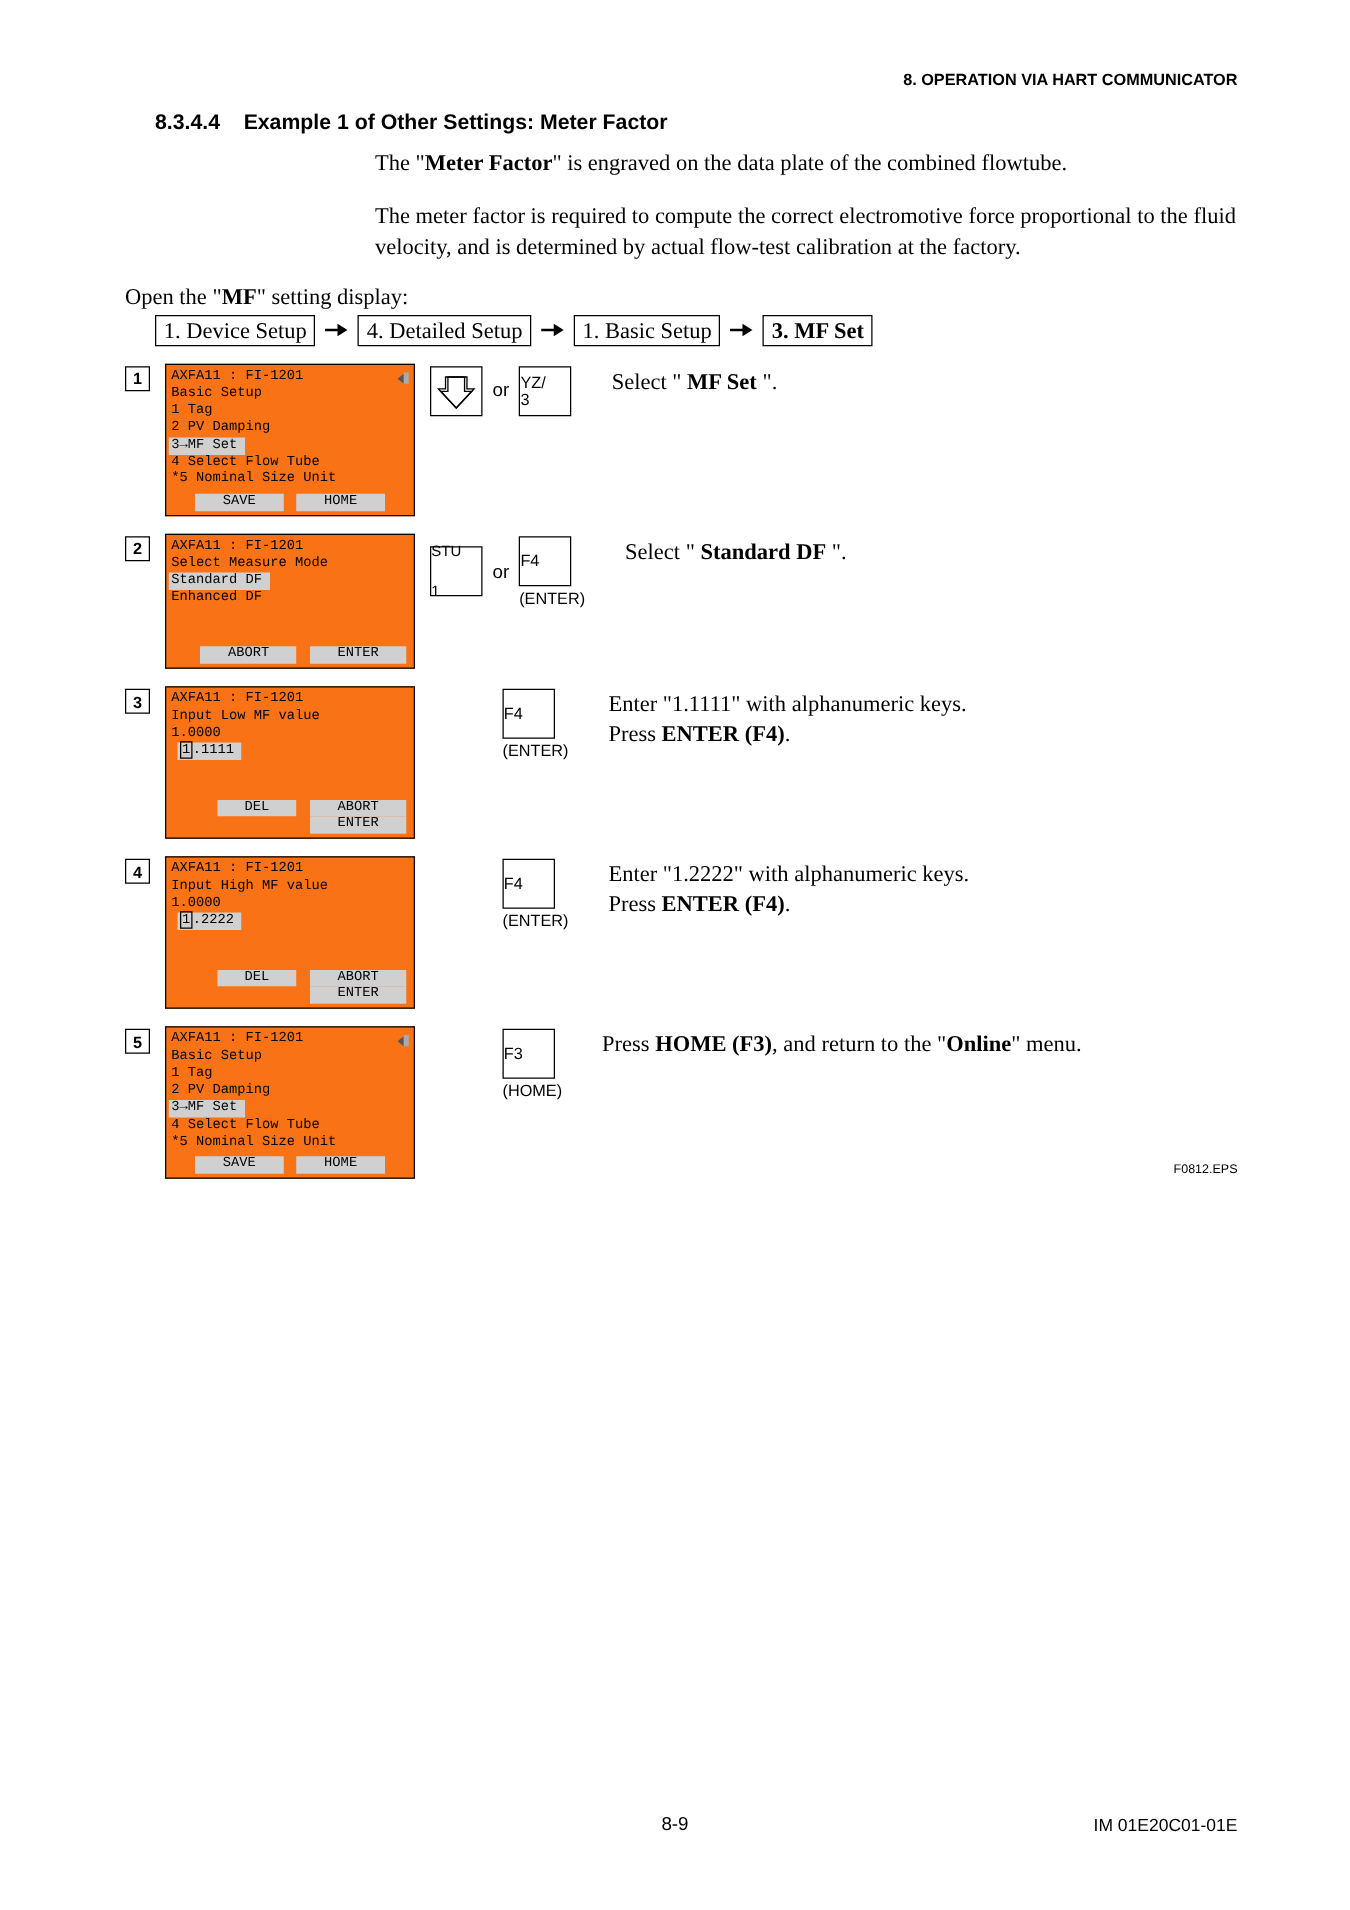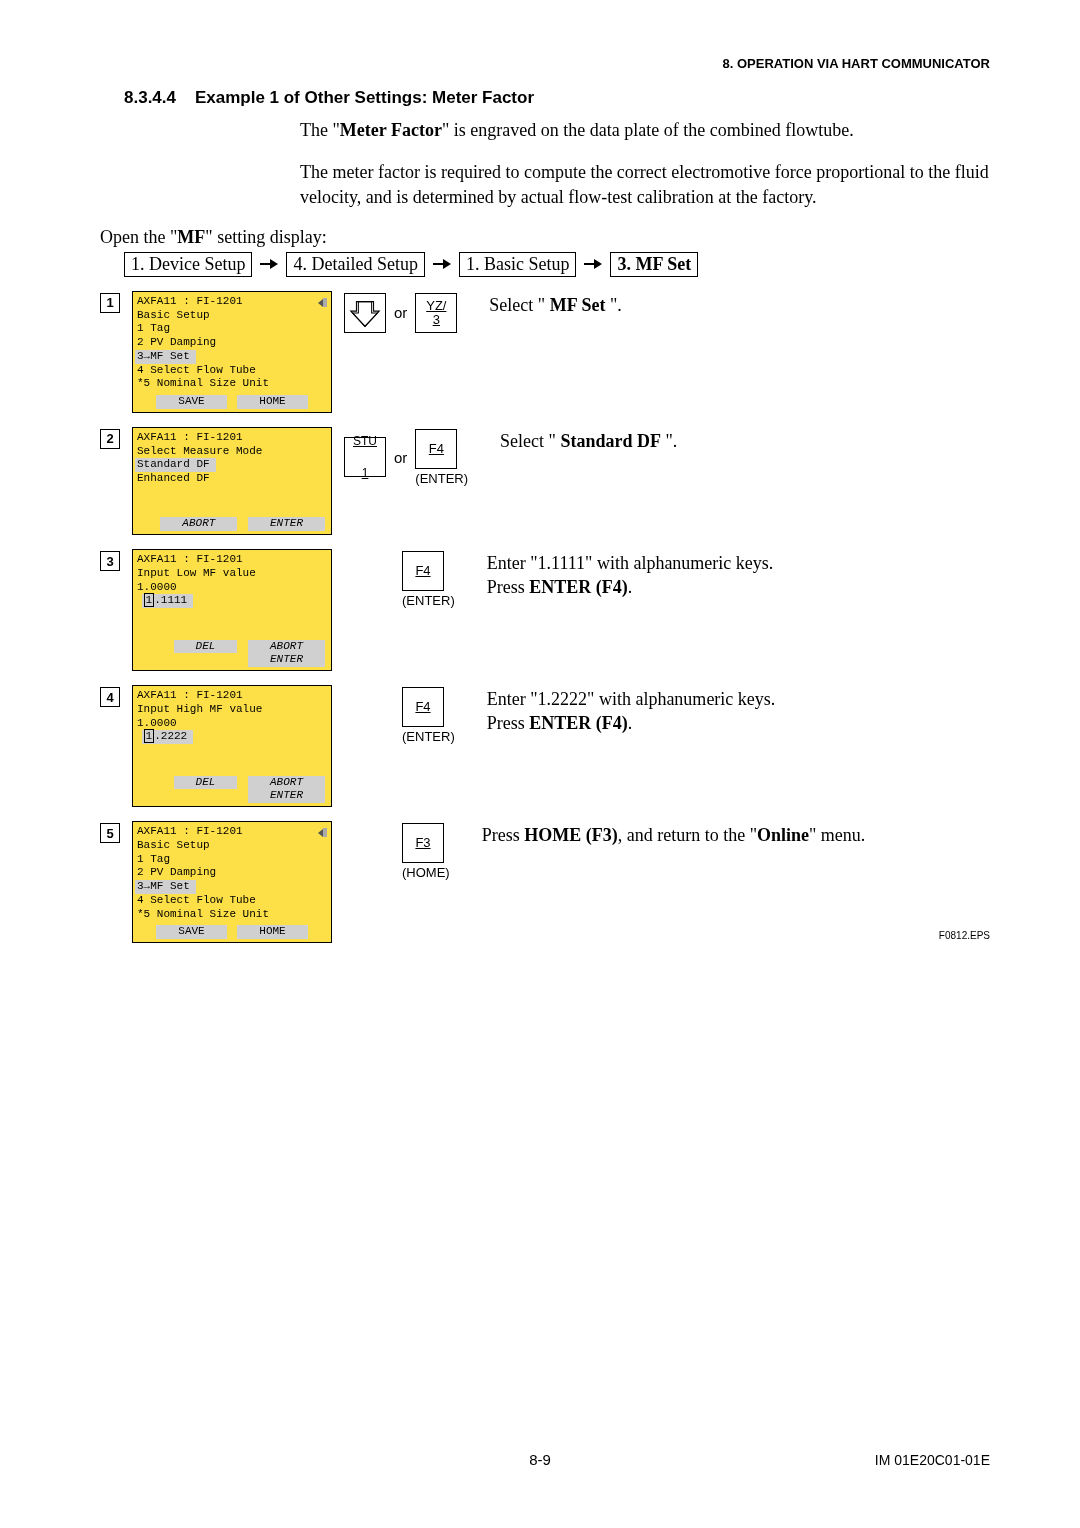--- a/index.html
+++ b/index.html
@@ -69,21 +69,21 @@
   }
 
   .screen {
     width: 200px;
     border: 1px solid #000;
     font-family: "Courier New", monospace;
     font-size: 11px;
     line-height: 1.25;
     padding: 3px 4px 3px 4px;
     box-sizing: border-box;
-    background: #fde047;
+    background: #f97316;
     position: relative;
     min-height: 104px;
   }
   .screen .hl { background: #d0d0d0; display: inline-block; padding: 0 6px 0 2px; margin: 0 -2px; }
   .screen .val { display:inline-block; }
   .screen .val .cur { border: 1px solid #000; padding: 0 1px; margin-right: 0; }
 
   .screen .scrollbar {
     position: absolute; top: 4px; right: 3px; width: 10px; height: 12px;
   }
@@ -92,31 +92,30 @@
     border-right: 5px solid #555; border-top: 4px solid transparent; border-bottom: 4px solid transparent;
   }
   .screen .scrollbar::after {
     content: ""; position: absolute; left: 5px; top: 2px; width: 4px; height: 9px; background: #aaa;
   }
 
   .softkeys {
     text-align: center; margin-top: 4px; font-size: 11px;
   }
   .softkeys .sk { background: #d0d0d0; padding: 0 22px; margin: 0 2px; display: inline-block; }
-  .softkeys.right { text-align: right; font-style: italic; }
+  .softkeys.right { text-align: right; }
 
   .actions {
     display: flex; align-items: center; gap: 8px; margin-left: 0; margin-top: 2px;
   }
   .keybox {
     width: 42px; height: 40px; border: 1px solid #000; display: flex; flex-direction: column;
-    align-items: center; justify-content: center; font-family: Arial, sans-serif; font-size: 13px;
+    justify-content: center; font-family: Arial, sans-serif; font-size: 13px;
     line-height: 1.05;
     box-sizing: border-box;
-    text-decoration: underline;
   }
   .keybox.small { font-size: 12px; gap: 20px; }
   .or { font-family: Arial, sans-serif; font-size: 15px; }
   .sublabel { font-family: Arial, sans-serif; font-size: 13px; margin-top: 2px; text-align: left; }
 
   .downarrow-key {
     width: 42px; height: 40px; border: 1px solid #000; box-sizing: border-box;
     position: relative;
   }
   .downarrow-key svg { position: absolute; inset: 0; }

